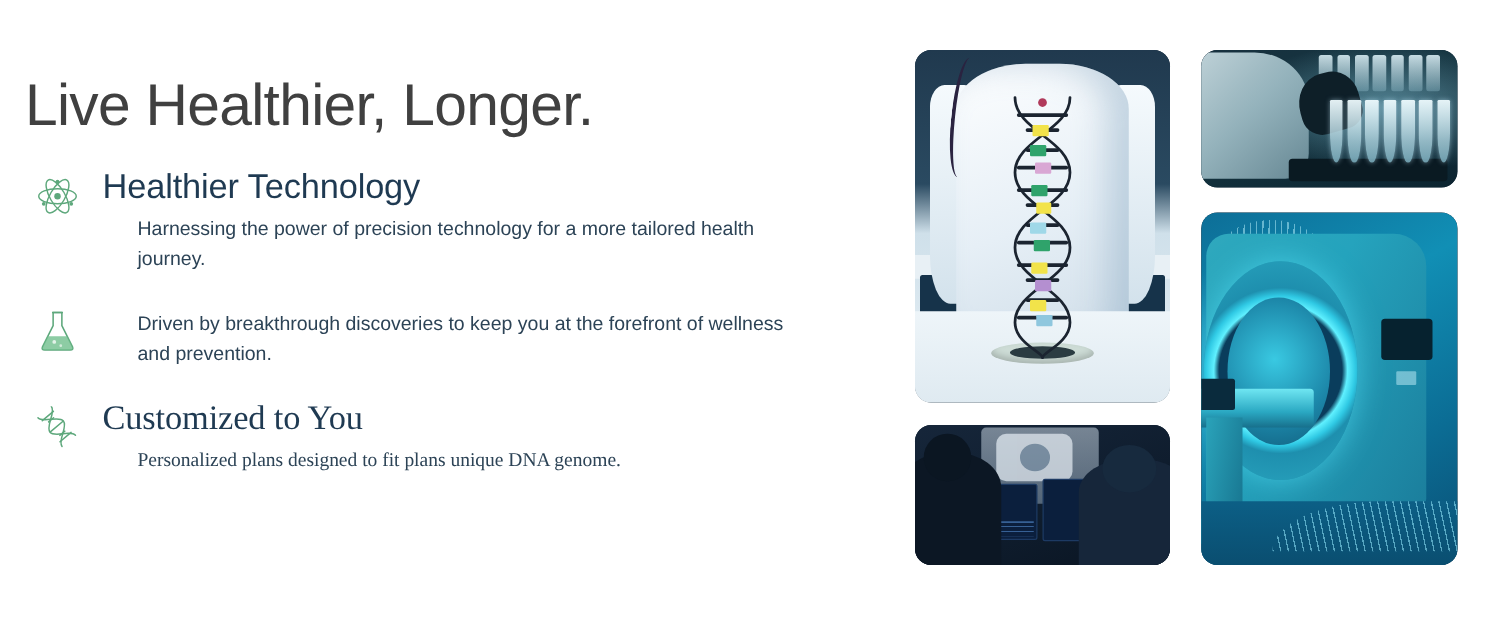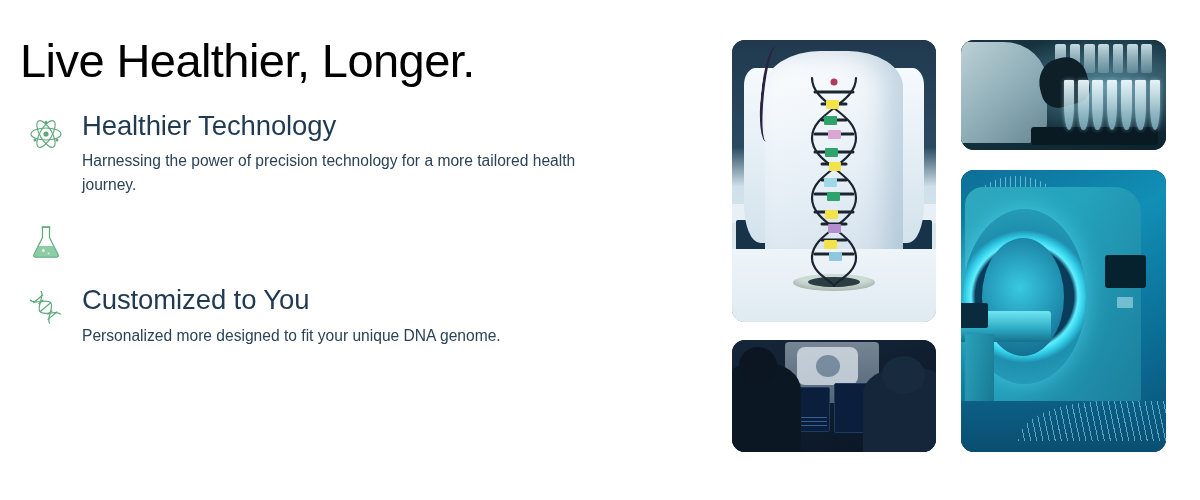--- a/index.html
+++ b/index.html
@@ -30,40 +30,40 @@
   .eyebrow {
     font-size: 14.5px;
     letter-spacing: 0.035em;
     color: #7CC3E8;
     font-weight: 400;
     line-height: 1.2;
     white-space: nowrap;
   }
 
   .headline {
-    margin-top: 3px;
+    margin-top: 26px;
     font-size: 47px;
     font-weight: 400;
     letter-spacing: -0.012em;
-    color: #000000;
+    color: #404040;
     line-height: 1.12;
     white-space: nowrap;
   }
 
   .features {
     margin-top: 22px;
   }
 
   .feature {
     position: relative;
     display: flex;
     align-items: flex-start;
     margin-bottom: 22px;
   }
-  .feature:last-child { margin-bottom: 0; }
+  .feature:last-child { margin-bottom: 0; font-family: Liberation Serif, serif; }
 
   .feature-icon {
     flex: 0 0 52px;
     width: 52px;
     height: 40px;
     display: flex;
     align-items: center;
     justify-content: center;
     margin-top: 4px;
   }
@@ -81,20 +81,21 @@
     line-height: 1.18;
     letter-spacing: -0.004em;
   }
 
   .feature-desc {
     margin-top: 7px;
     font-size: 15.6px;
     color: #2C4356;
     line-height: 1.52;
     max-width: 520px;
+    margin-left: 28px;
   }
 
   
   .collage {
     position: absolute;
     left: 732px;
     top: 40px;
     width: 434px;
     height: 412px;
   }
@@ -423,40 +424,41 @@
         <div class="feature-icon">
           <svg width="30" height="36" viewBox="0 0 30 36" fill="none" stroke="#5EA87C" stroke-width="1.25" stroke-linejoin="round">
             <path d="M11.5 3 L18.5 3 L18.5 13.5 L27 30.5 Q28 33 25.2 33 L4.8 33 Q2 33 3 30.5 L11.5 13.5 Z"></path>
             <path d="M7.2 22 L22.8 22 L27 30.5 Q28 33 25.2 33 L4.8 33 Q2 33 3 30.5 Z" fill="#6DBE8A" stroke="none" opacity="0.78"></path>
             <line x1="10.6" y1="3" x2="19.4" y2="3"></line>
             <circle cx="12.4" cy="26.5" r="1.5" fill="#ffffff" stroke="none" opacity=".75"></circle>
             <circle cx="17.6" cy="29.5" r="1.1" fill="#ffffff" stroke="none" opacity=".6"></circle>
           </svg>
         </div>
         <div class="feature-body">
+          <div class="feature-desc">Driven by breakthrough discoveries to keep you at the forefront of wellness and prevention.</div>
         </div>
       </div>
 
       <div class="feature">
         <div class="feature-icon">
           <svg width="36" height="34" viewBox="0 0 36 34" fill="none" stroke="#5EA87C" stroke-width="1.2" stroke-linecap="round">
             <g transform="rotate(-40 18 17)">
               <path d="M11 1 C11 7, 25 10, 25 16 C25 22, 11 25, 11 31"></path>
               <path d="M25 1 C25 7, 11 10, 11 16 C11 22, 25 25, 25 31"></path>
               <line x1="12.2" y1="5" x2="23.8" y2="5"></line>
               <line x1="15.4" y1="9" x2="20.6" y2="9"></line>
               <line x1="15.4" y1="23" x2="20.6" y2="23"></line>
               <line x1="12.2" y1="27" x2="23.8" y2="27"></line>
               <line x1="11.4" y1="16" x2="24.6" y2="16"></line>
             </g>
           </svg>
         </div>
         <div class="feature-body">
           <div class="feature-title">Customized to You</div>
-          <div class="feature-desc">Personalized more designed to fit your unique DNA genome.</div>
+          <div class="feature-desc">Personalized plans designed to fit plans unique DNA genome.</div>
         </div>
       </div>
 
     </div>
   </div>
 
   <div class="collage">
 
     <div class="card card-dna">
       <div class="scene dna-bg">

